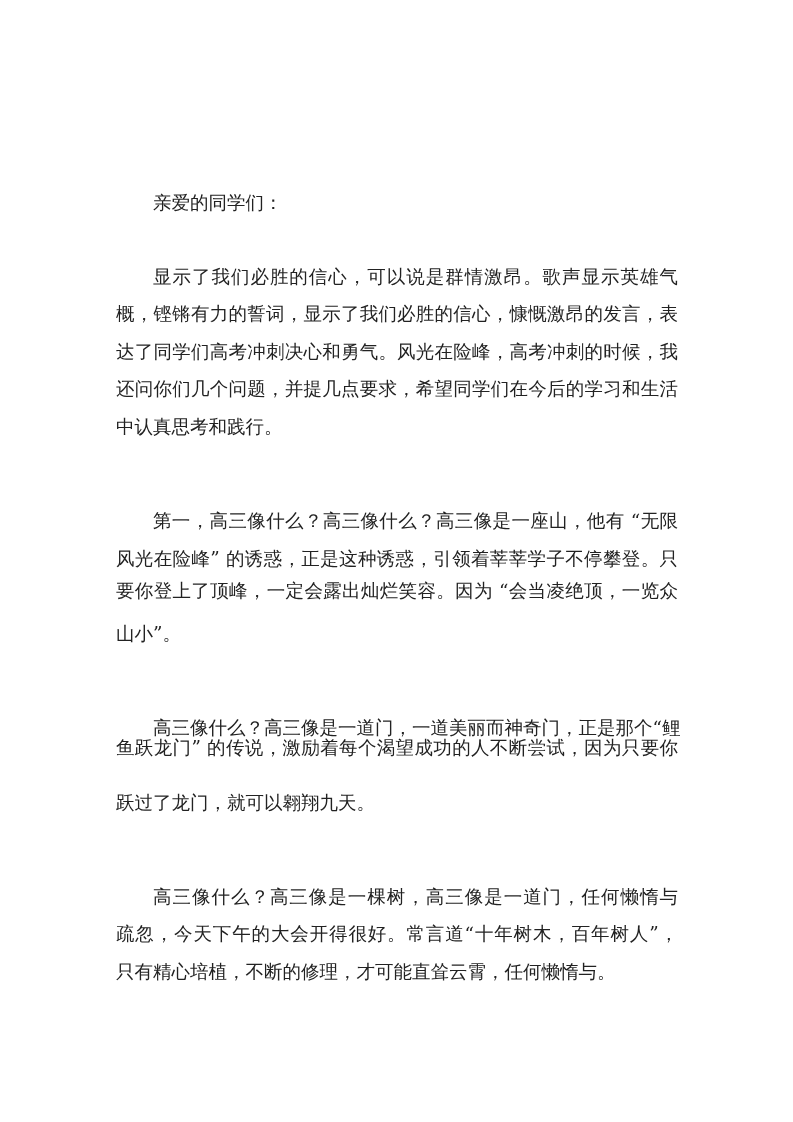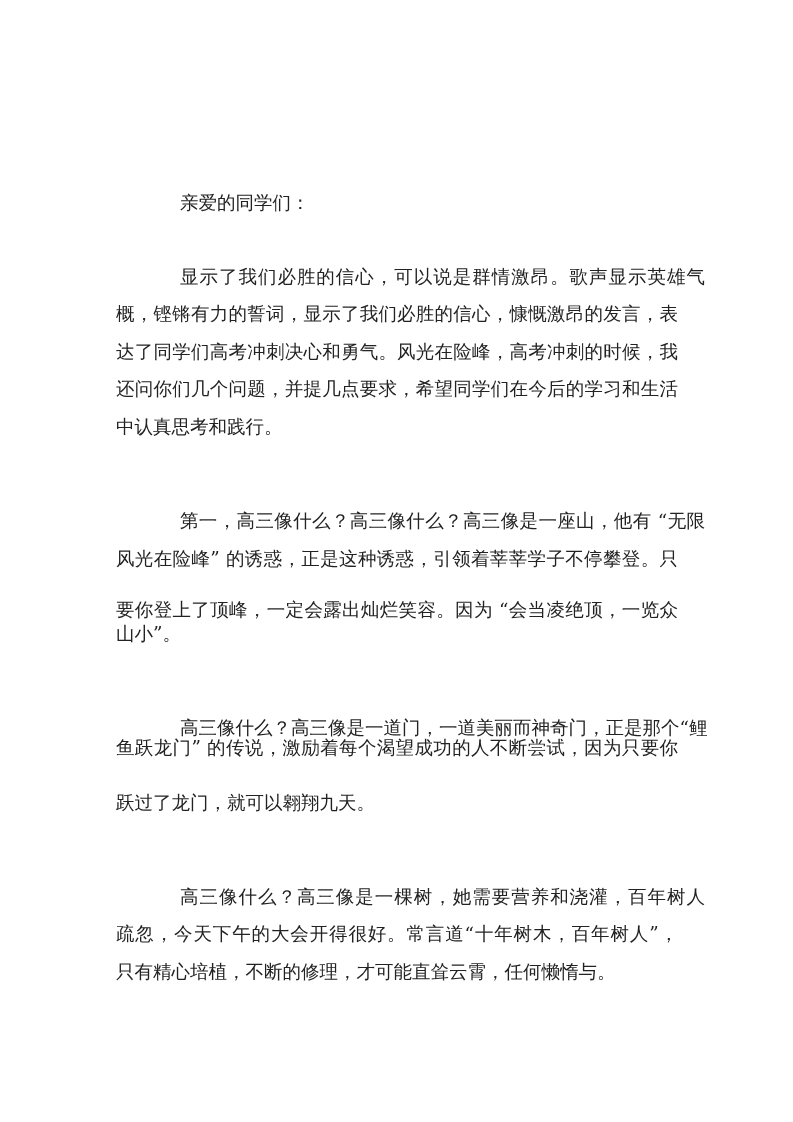--- a/index.html
+++ b/index.html
@@ -3,48 +3,48 @@
   <meta charset="utf-8">
   <style>
     html, body { margin: 0; padding: 0; background: #ffffff; }
     body { width: 793px; height: 1122px; position: relative; overflow: hidden; }
     .page {
       position: absolute; left: 116px; top: 0; width: 562px;
       font-family: "DejaVu Serif", "Liberation Serif", serif;
       font-size: 18.5px; color: #222; line-height: 37.5px;
     }
     .line { position: absolute; left: 0; white-space: nowrap; width: 562px; }
-    .line.indent { left: 37px; width: 525px; margin-left: 27px; }
+    .line.indent { left: 37px; width: 525px; }
     .justify { text-align: justify; text-align-last: justify; }
   </style>
 </head>
 <body>
 
 <div class="page">
   <div class="line indent" style="top:184px">亲爱的同学们：</div>
 
   <div>
     <div class="line indent justify" style="top:258px">显示了我们必胜的信心，可以说是群情激昂。歌声显示英雄气</div>
     <div class="line justify" style="top:295px">概，铿锵有力的誓词，显示了我们必胜的信心，慷慨激昂的发言，表</div>
     <div class="line justify" style="top:333px">达了同学们高考冲刺决心和勇气。风光在险峰，高考冲刺的时候，我</div>
     <div class="line justify" style="top:370px">还问你们几个问题，并提几点要求，希望同学们在今后的学习和生活</div>
     <div class="line" style="top:408px">中认真思考和践行。</div>
   </div>
 
   <div>
     <div class="line indent justify" style="top:502px">第一，高三像什么？高三像什么？高三像是一座山，他有 “无限</div>
     <div class="line justify" style="top:540px">风光在险峰” 的诱惑，正是这种诱惑，引领着莘莘学子不停攀登。只</div>
-    <div class="line justify" style="top:591px">要你登上了顶峰，一定会露出灿烂笑容。因为 “会当凌绝顶，一览众</div>
+    <div class="line justify" style="top:572px">要你登上了顶峰，一定会露出灿烂笑容。因为 “会当凌绝顶，一览众</div>
     <div class="line" style="top:615px">山小”。</div>
   </div>
 
   <div>
     <div class="line indent justify" style="top:709px">高三像什么？高三像是一道门，一道美丽而神奇门，正是那个“鲤</div>
     <div class="line justify" style="top:729px">鱼跃龙门” 的传说，激励着每个渴望成功的人不断尝试，因为只要你</div>
     <div class="line" style="top:784px">跃过了龙门，就可以翱翔九天。</div>
   </div>
 
   <div>
-    <div class="line indent justify" style="top:878px">高三像什么？高三像是一棵树，她需要营养和浇灌，百年树人</div>
+    <div class="line indent justify" style="top:878px">高三像什么？高三像是一棵树，高三像是一道门，任何懒惰与</div>
     <div class="line justify" style="top:915px">疏忽，今天下午的大会开得很好。常言道“十年树木，百年树人”，</div>
     <div class="line" style="top:953px">只有精心培植，不断的修理，才可能直耸云霄，任何懒惰与。</div>
   </div>
 </div>
 
 </body></html>

